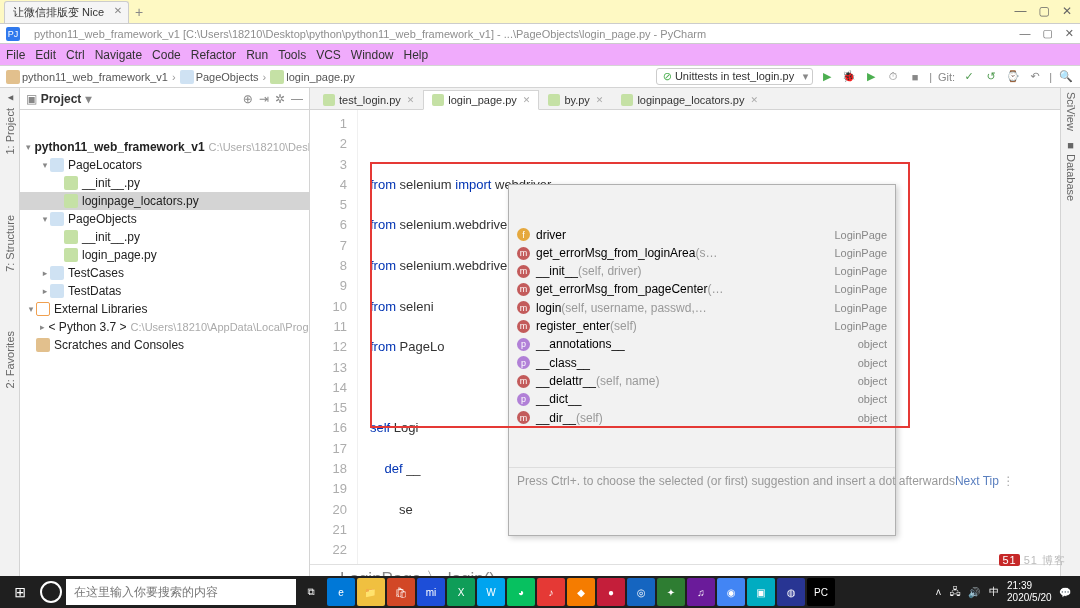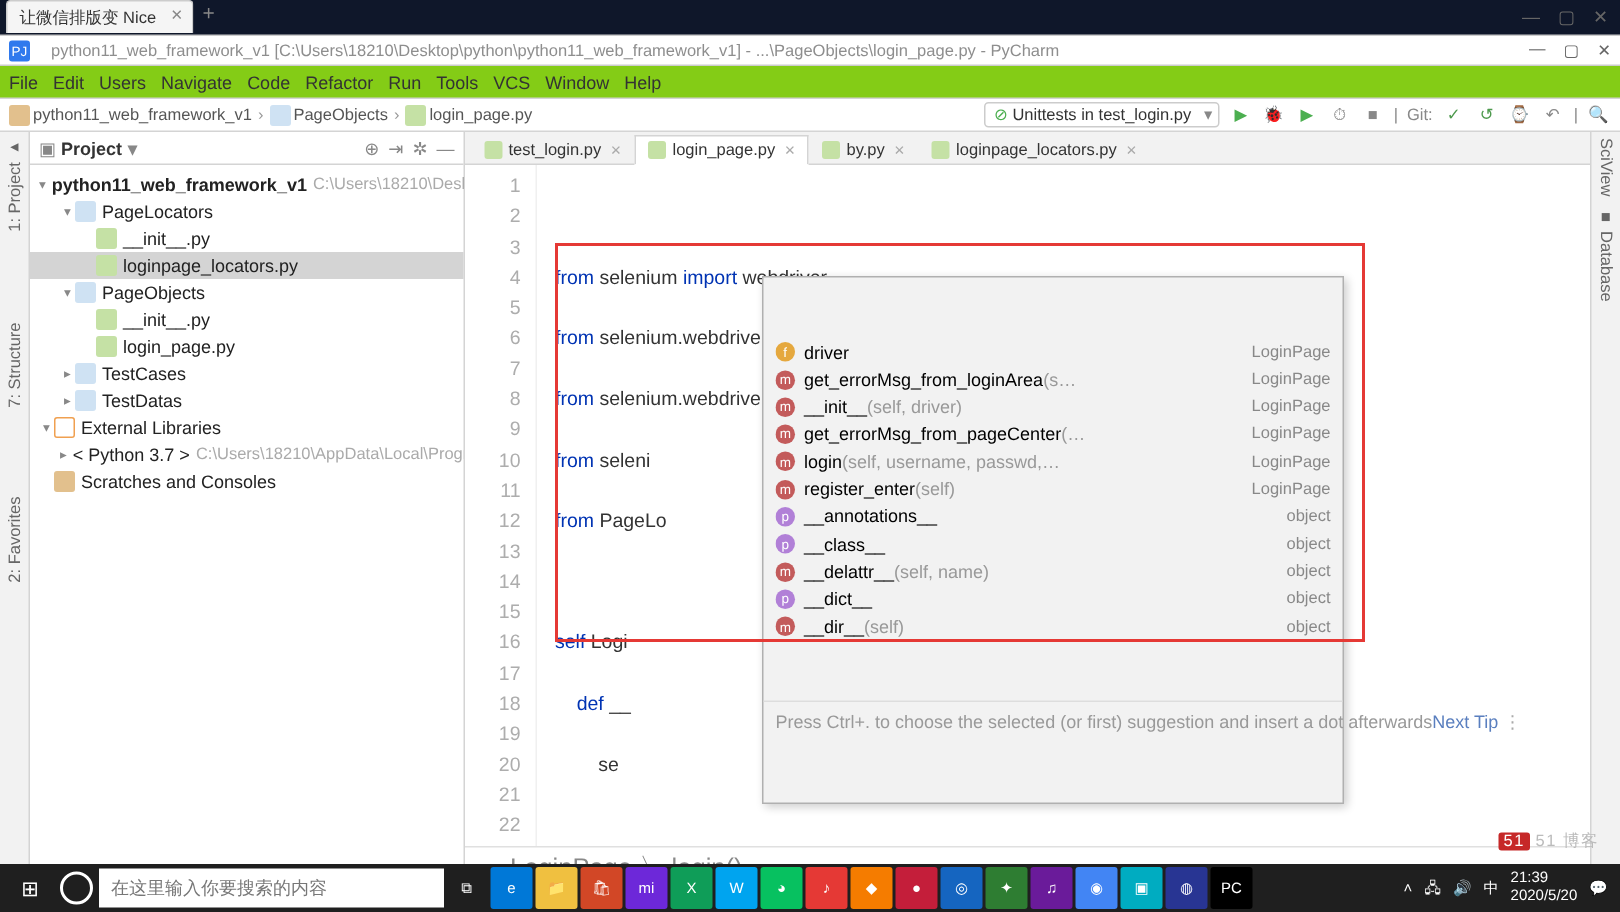--- a/index.html
+++ b/index.html
@@ -1,41 +1,41 @@
 <!DOCTYPE html>
 <html><head>
 <meta charset="utf-8">
 <style>
   * { box-sizing: border-box; margin: 0; padding: 0; font-family: "Segoe UI", "Microsoft YaHei", sans-serif; }
   body { width: 1080px; height: 608px; overflow: hidden; background: #fff; font-size: 12px; color: #333; position: relative; }
-  .browser-tab-bar { height: 24px; background: #0f172a; border-bottom: 1px solid #ccc; display: flex; align-items: flex-start; padding-left: 4px; }
+  .browser-tab-bar { height: 24px; background: #fef9c3; border-bottom: 1px solid #ccc; display: flex; align-items: center; padding-left: 4px; }
   .browser-tab { background: #f5f5f5; height: 22px; padding: 2px 24px 2px 8px; border: 1px solid #ccc; border-bottom: none; border-radius: 3px 3px 0 0; position: relative; font-size: 11px; display:flex; align-items:center;}
   .browser-tab .close-x { position: absolute; right: 6px; top: 3px; color: #888; font-size: 10px; }
   .add-tab { margin-left: 6px; color: #888; font-size: 14px; }
   .wincontrols { position: absolute; right: 8px; top: 4px; font-size: 12px; color: #666; display:flex; gap:12px;}
   .title-bar { height: 20px; display: flex; align-items: center; border-bottom: 1px solid #ccc; padding: 0 6px; font-size: 11px; color: #8e8e8e; }
   .title-bar .app-icon { width: 14px; height: 14px; background: #3079ed; color: #fff; border-radius: 2px; text-align: center; font-size: 9px; line-height: 14px; margin-right: 6px;}
   .title-bar .path { flex: 1; white-space: nowrap; overflow: hidden; text-overflow: ellipsis; margin-left:8px;}
-  .menu-bar { height: 22px; display: flex; align-items: center; padding: 0 6px; font-size: 12px; border-bottom:1px solid #d4d4d4; background:#84cc16;}
+  .menu-bar { height: 22px; display: flex; align-items: center; padding: 0 6px; font-size: 12px; border-bottom:1px solid #d4d4d4; background:#f0abfc;}
   .menu-bar span { margin-right: 10px; cursor:default;}
   .breadcrumb-row { height: 22px; display: flex; align-items: center; padding: 0 6px; font-size: 11px; background:#fff; border-bottom:1px solid #d4d4d4;}
   .breadcrumb-row .crumb { color:#555; }
   .breadcrumb-row .sep::after { content: "›"; margin: 0 4px; color:#999; }
   .breadcrumb-row .file-icon-sm { width:14px;height:14px;background:#c5e1a5;border-radius:2px;display:inline-block;margin-right:2px;vertical-align:middle;}
   .breadcrumb-row .right-controls { margin-left:auto; display:flex; align-items:center; gap:6px;}
   .run-config { border:1px solid #ccc; padding:1px 18px 1px 6px; border-radius:3px; font-size:11px; position:relative;}
   .run-config::after { content:"▾"; position:absolute; right:4px; color:#888;}
   .icon-btn-sm { width:16px;height:16px;display:flex;align-items:center;justify-content:center;font-size:11px;}
   .green { color:#4caf50;} .gray {color:#888;}
   .main-area { display: flex; height: 496px; }
   .toolwindow-bar-left { width: 20px; background:#f2f2f2; border-right:1px solid #d4d4d4; display:flex; flex-direction:column; align-items:center; padding-top:4px; gap:60px;}
   .toolwindow-bar-left .vtext { writing-mode: vertical-rl; transform: rotate(180deg); font-size:11px; color:#666;}
   .toolwindow-bar-right { width: 20px; background:#f2f2f2; border-left:1px solid #d4d4d4; display:flex; flex-direction:column; align-items:center; padding-top:4px; gap:8px;}
   .toolwindow-bar-right .vtext { writing-mode: vertical-rl; font-size:11px; color:#666;}
-  .project-panel { width: 290px; border-right:1px solid #d4d4d4; display:flex; flex-direction:column; background:#fff;}
+  .project-panel { width: 290px; border-right:1px solid #d4d4d4; display:flex; flex-direction:column; background:#fff;gap:24px;}
   .project-header { height:22px; border-bottom:1px solid #d4d4d4; display:flex; align-items:center; padding:0 6px; font-size:12px;}
   .project-header .title { font-weight:bold; }
   .project-header .dd::after { content:"▾"; margin-left:4px; color:#888;}
   .project-header .hdr-icons { margin-left:auto; display:flex; gap:6px; color:#888; font-size:12px;}
   .tree { flex:1; overflow:auto; padding:4px 0; font-size:12px;}
   .tree-row { display:flex; align-items:center; height:18px; padding-left:6px; white-space:nowrap;}
   .tree-row.sel { background:#d4d4d4;}
   .arrow { width:10px; color:#888; font-size:9px; display:inline-block; text-align:center;}
   .dir-ic { width:14px;height:14px;border-radius:2px;display:inline-block;margin-right:4px;}
   .dir-open { background:#e2c08d;}
@@ -104,21 +104,21 @@
   <span style="margin-left:auto;display:flex;gap:12px;color:#666;">
     <span>—</span>
     <span>▢</span>
     <span>✕</span>
   </span>
 </div>
 
 <div class="menu-bar">
   <span>File</span>
   <span>Edit</span>
-  <span>Users</span>
+  <span>Ctrl</span>
   <span>Navigate</span>
   <span>Code</span>
   <span>Refactor</span>
   <span>Run</span>
   <span>Tools</span>
   <span>VCS</span>
   <span>Window</span>
   <span>Help</span>
 </div>
 
@@ -342,21 +342,21 @@
 <div class="taskbar">
   <div class="win">⊞</div>
   <div class="cortana"></div>
   <div class="search">
       <span>在这里输入你要搜索的内容</span>
     </div>
   <div class="app-ic" style="color:#fff;">⧉</div>
   <div class="app-ic" style="background:#0078d7;">e</div>
   <div class="app-ic" style="background:#f0c040;">📁</div>
   <div class="app-ic" style="background:#d24726;">🛍</div>
-  <div class="app-ic" style="background:#6d28d9;">mi</div>
+  <div class="app-ic" style="background:#1d4ed8;">mi</div>
   <div class="app-ic" style="background:#0f9d58;">X</div>
   <div class="app-ic" style="background:#00a4ef;">W</div>
   <div class="app-ic" style="background:#07c160;">◕</div>
   <div class="app-ic" style="background:#e53935;">♪</div>
   <div class="app-ic" style="background:#f57c00;">◆</div>
   <div class="app-ic" style="background:#c41e3a;">●</div>
   <div class="app-ic" style="background:#1565c0;">◎</div>
   <div class="app-ic" style="background:#2e7d32;">✦</div>
   <div class="app-ic" style="background:#6a1b9a;">♫</div>
   <div class="app-ic" style="background:#4285f4;">◉</div>

